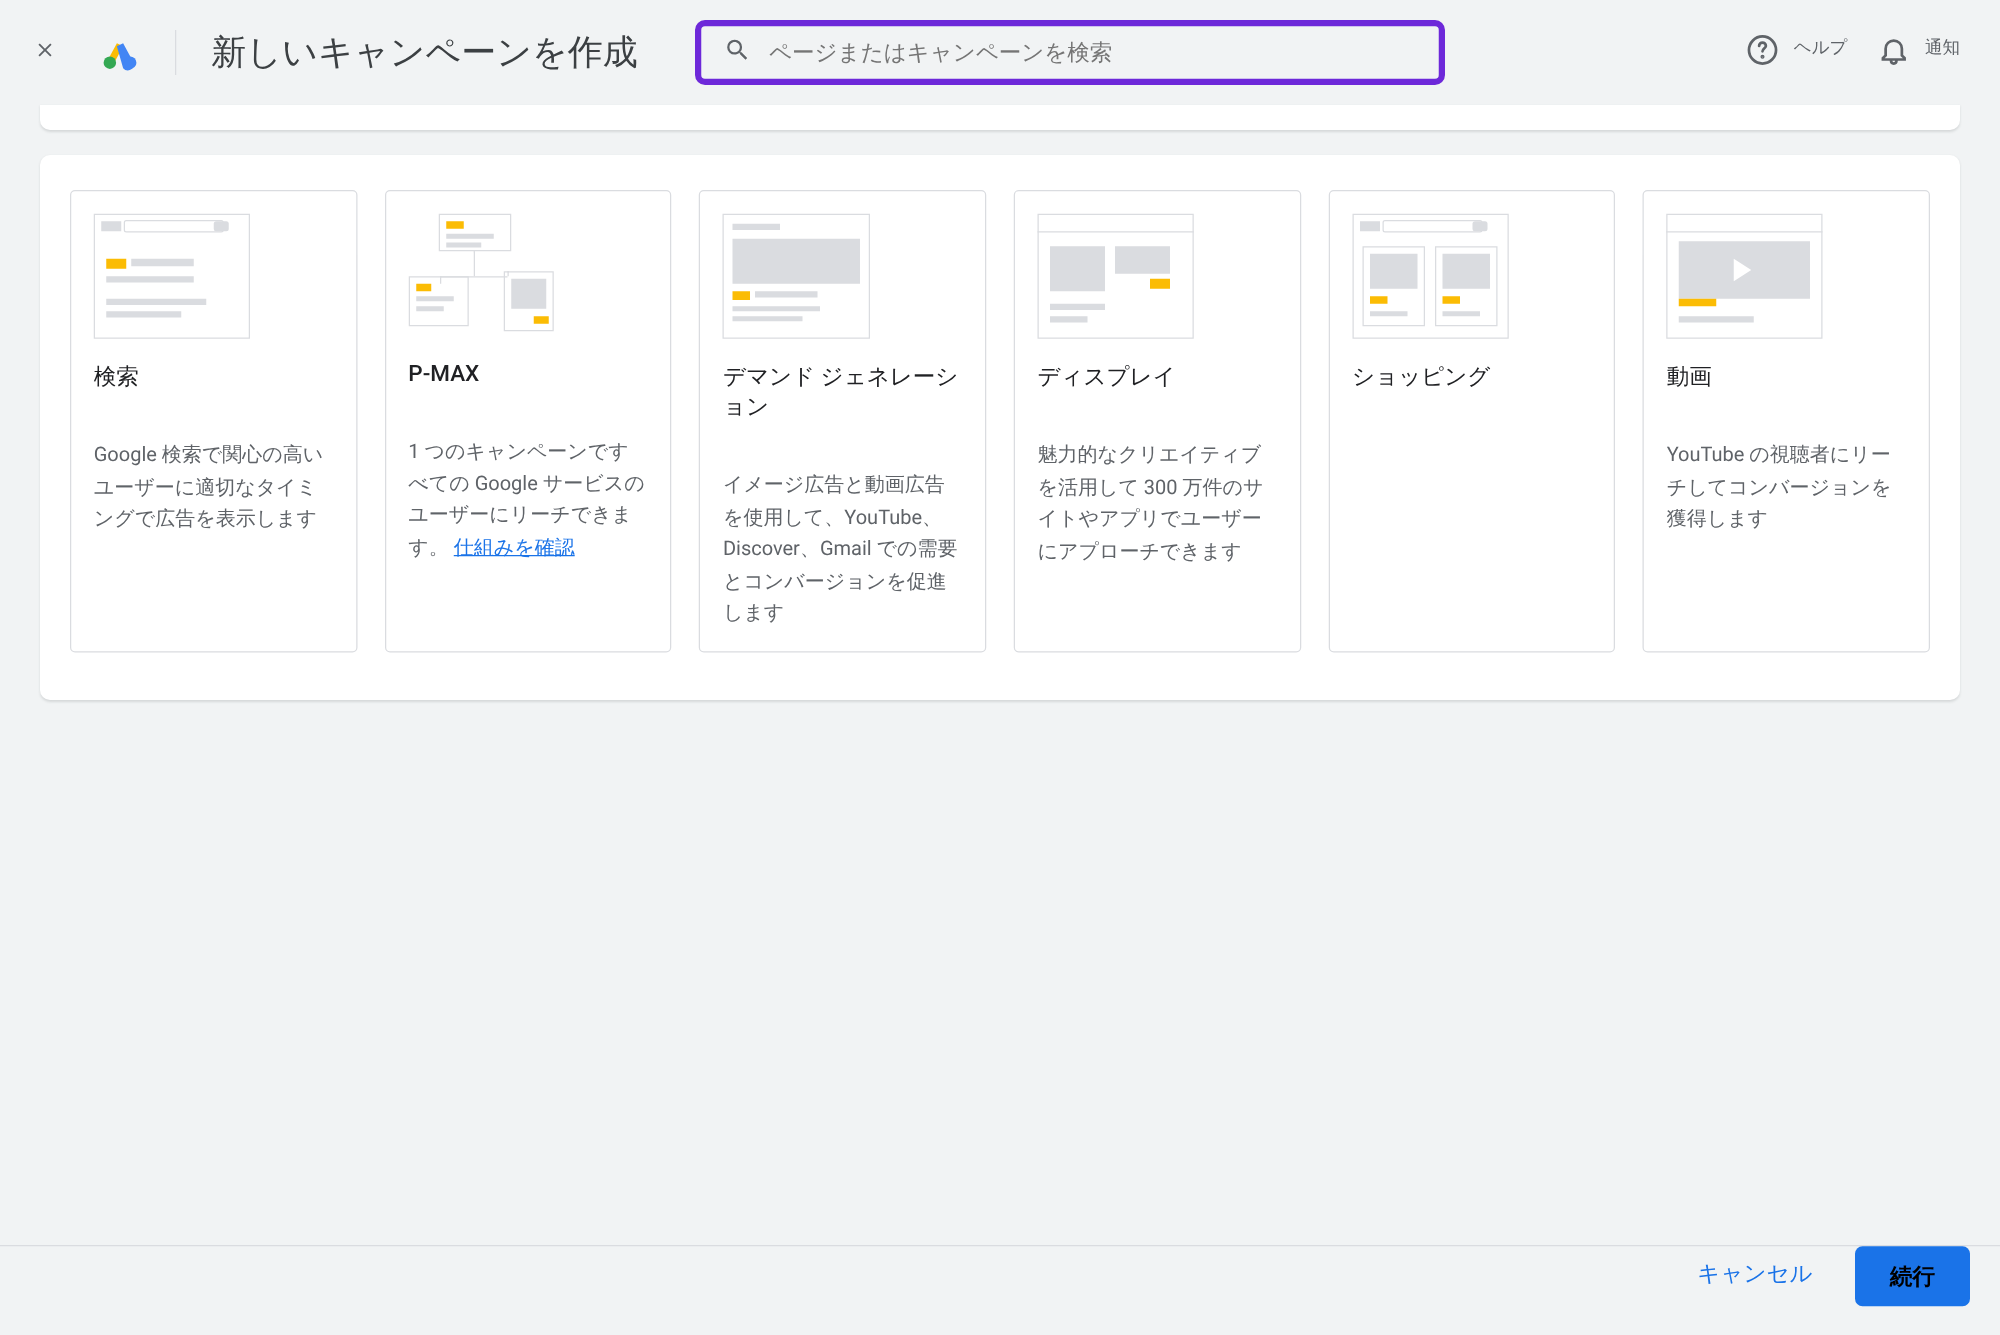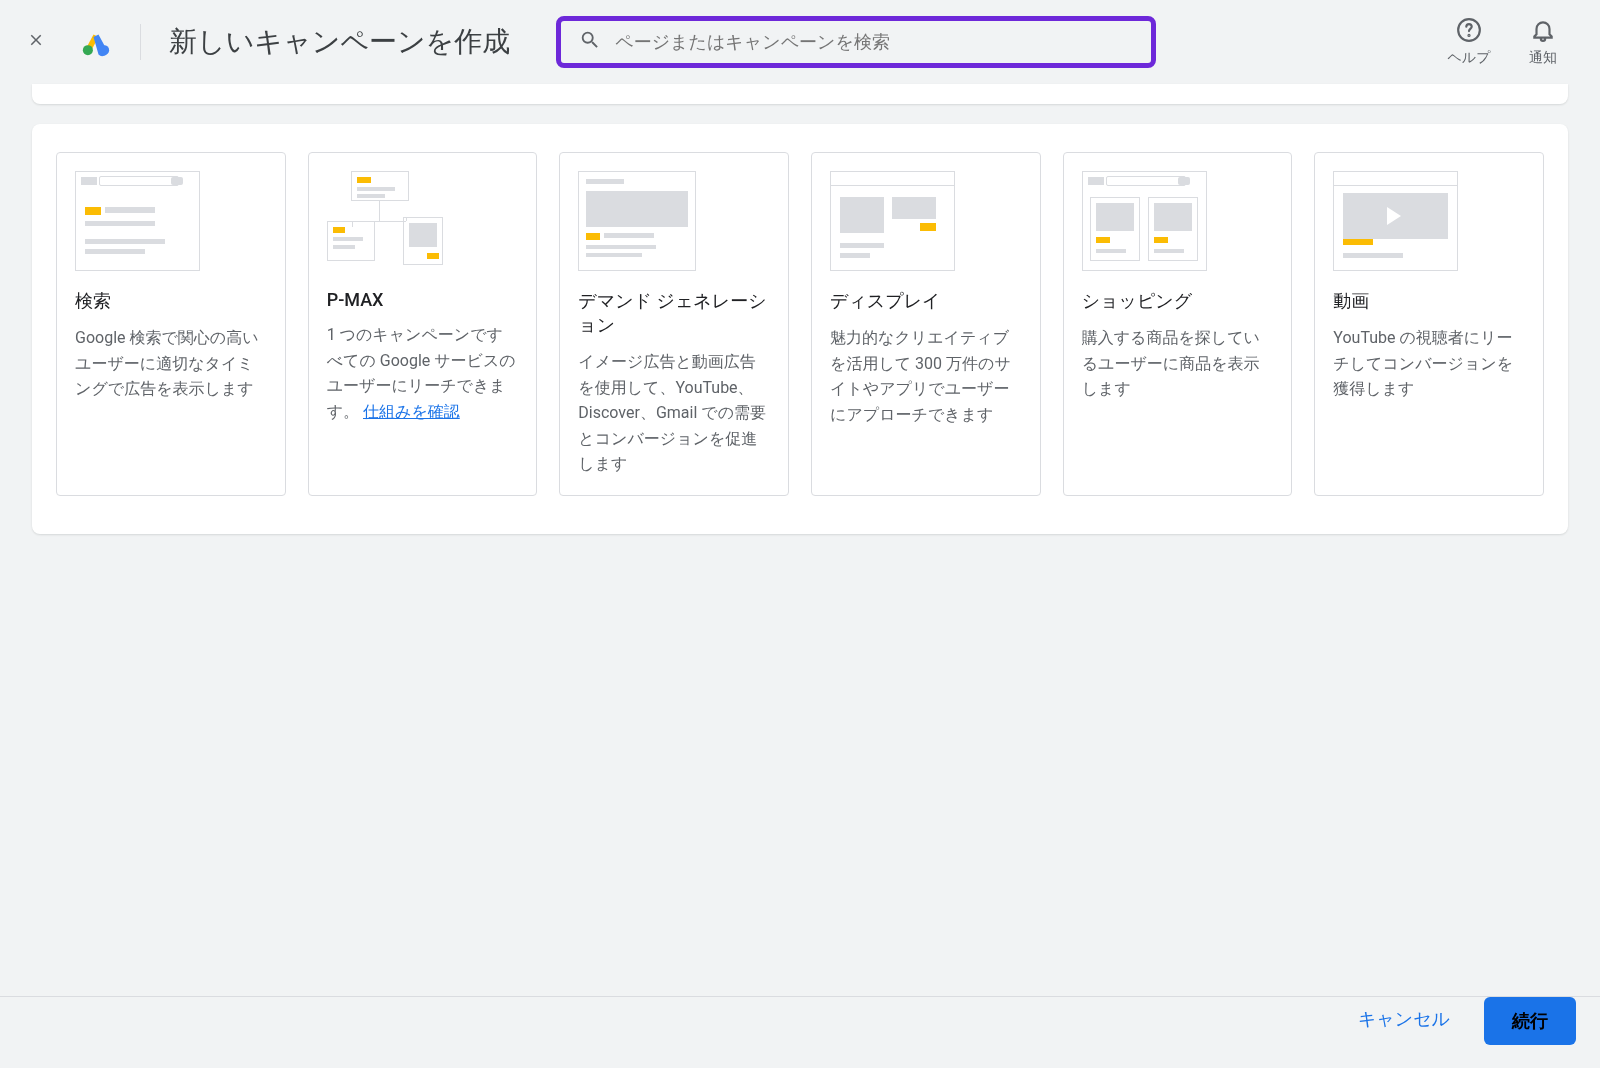--- a/index.html
+++ b/index.html
@@ -52,22 +52,22 @@
   padding: 0 18px;
 }
 .search-box svg { width: 22px; height: 22px; fill: #5f6368; margin-right: 14px; }
 .search-box input {
   border: none; outline: none; background: transparent;
   font-size: 18px; color: #5f6368; flex: 1;
 }
 .header-spacer { flex: 1; }
 .header-actions { display: flex; gap: 24px; margin-right: 16px; }
 .header-action {
-  display: flex; flex-direction: column; align-items: center;
-  cursor: pointer; min-width: 50px;
+  display: flex; flex-direction: row; 
+  cursor: pointer; min-width: 50px; gap: 12px;
 }
 .header-action svg { width: 26px; height: 26px; fill: none; stroke: #5f6368; stroke-width: 2; }
 .header-action-label { font-size: 14px; color: #5f6368; margin-top: 2px; }
 
 
 .sliver {
   margin: 0 32px 20px 32px;
   height: 20px;
   background: #fff;
   border-radius: 0 0 8px 8px;
@@ -112,20 +112,21 @@
 .card-title {
   font-size: 18px;
   font-weight: 500;
   color: #202124;
   margin-bottom: 12px;
 }
 .card-desc {
   font-size: 16px;
   color: #5f6368;
   line-height: 1.6;
+  margin-top: 26px;
 }
 .card-link {
   color: #1a73e8;
   text-decoration: underline;
   cursor: pointer;
 }
 
 
 .box { position: absolute; background: #dadce0; }
 .ybox { position: absolute; background: #fbbc04; }
@@ -295,21 +296,20 @@
         <div class="frame" style="left:8px;top:26px;width:50px;height:64px;"></div>
         <div class="box" style="left:14px;top:32px;width:38px;height:28px;"></div>
         <div class="ybox" style="left:14px;top:66px;width:14px;height:6px;"></div>
         <div class="box" style="left:14px;top:78px;width:30px;height:4px;"></div>
         <div class="frame" style="left:66px;top:26px;width:50px;height:64px;"></div>
         <div class="box" style="left:72px;top:32px;width:38px;height:28px;"></div>
         <div class="ybox" style="left:72px;top:66px;width:14px;height:6px;"></div>
         <div class="box" style="left:72px;top:78px;width:30px;height:4px;"></div>
       </div>
       <div class="card-title">ショッピング</div>
-      <div class="card-desc">購入する商品を探しているユーザーに商品を表示します</div>
     </div>
 
     <div class="option-card">
       <div class="thumb">
         <div class="frame" style="left:0;top:0;width:125px;height:100px;"></div>
         <div class="line" style="left:0;top:14px;width:125px;"></div>
         <div class="box" style="left:10px;top:22px;width:105px;height:46px;"></div>
         <div style="position:absolute;left:54px;top:36px;width:0;height:0;border-left:14px solid #fff;border-top:9px solid transparent;border-bottom:9px solid transparent;"></div>
         <div class="ybox" style="left:10px;top:68px;width:30px;height:6px;"></div>
         <div class="box" style="left:10px;top:82px;width:60px;height:5px;"></div>

